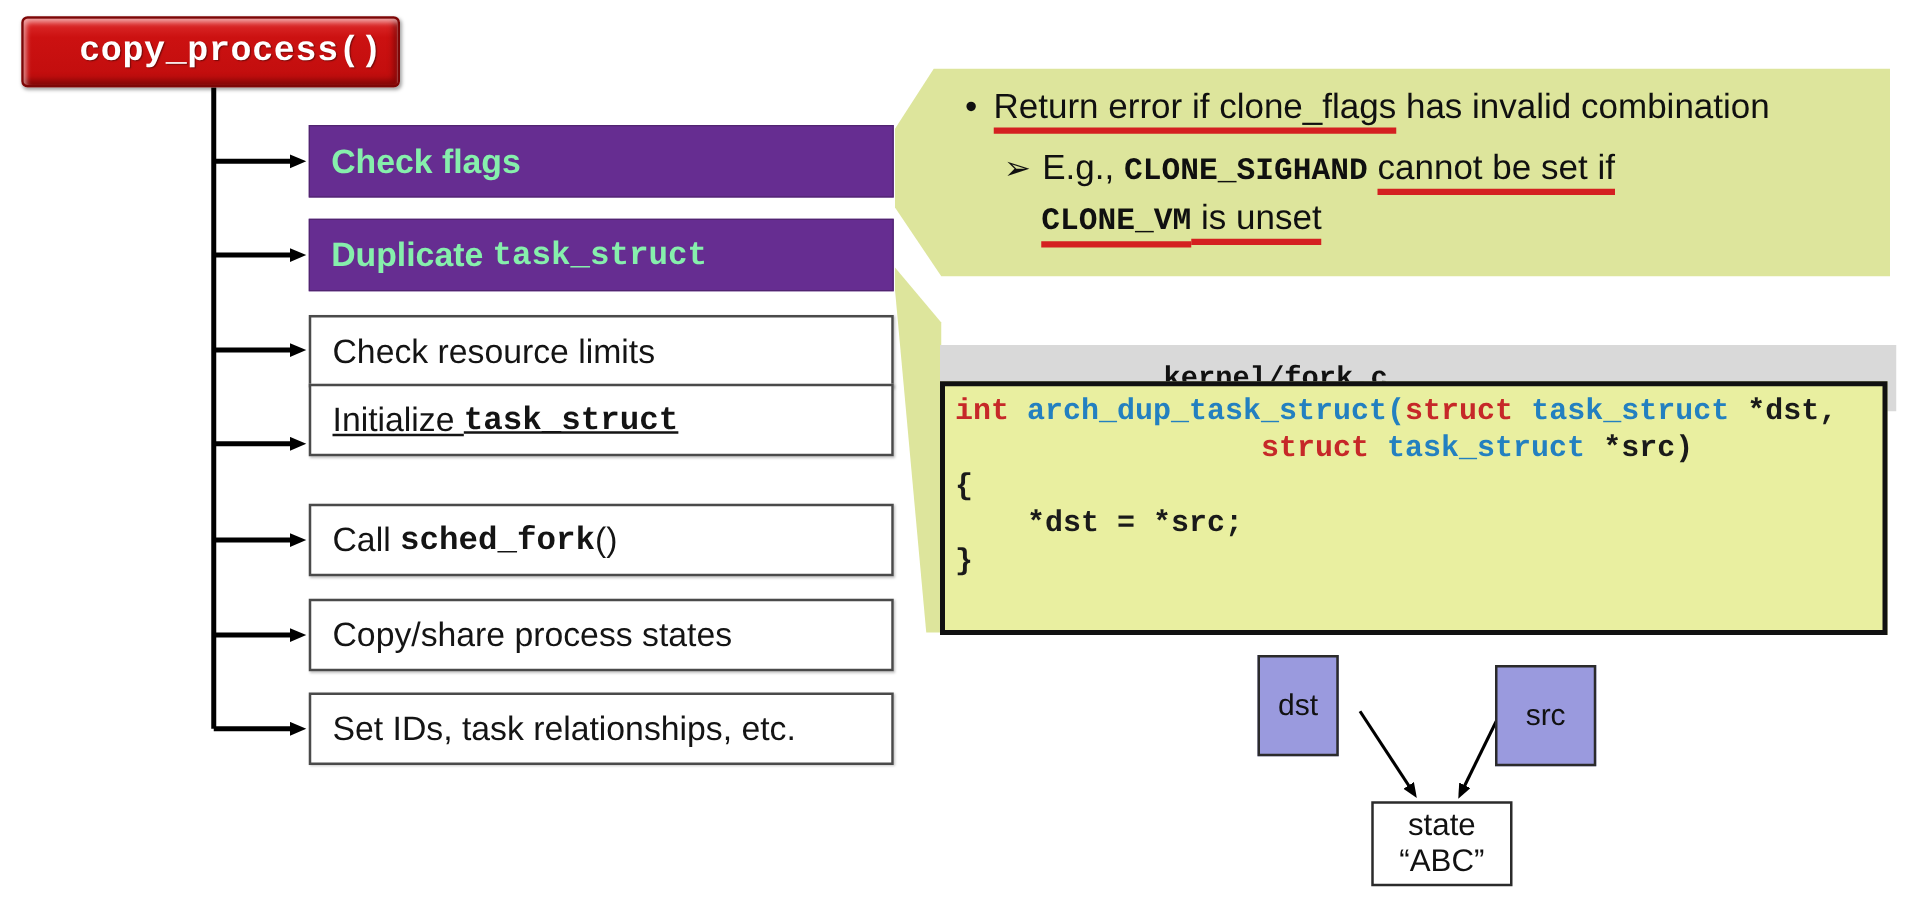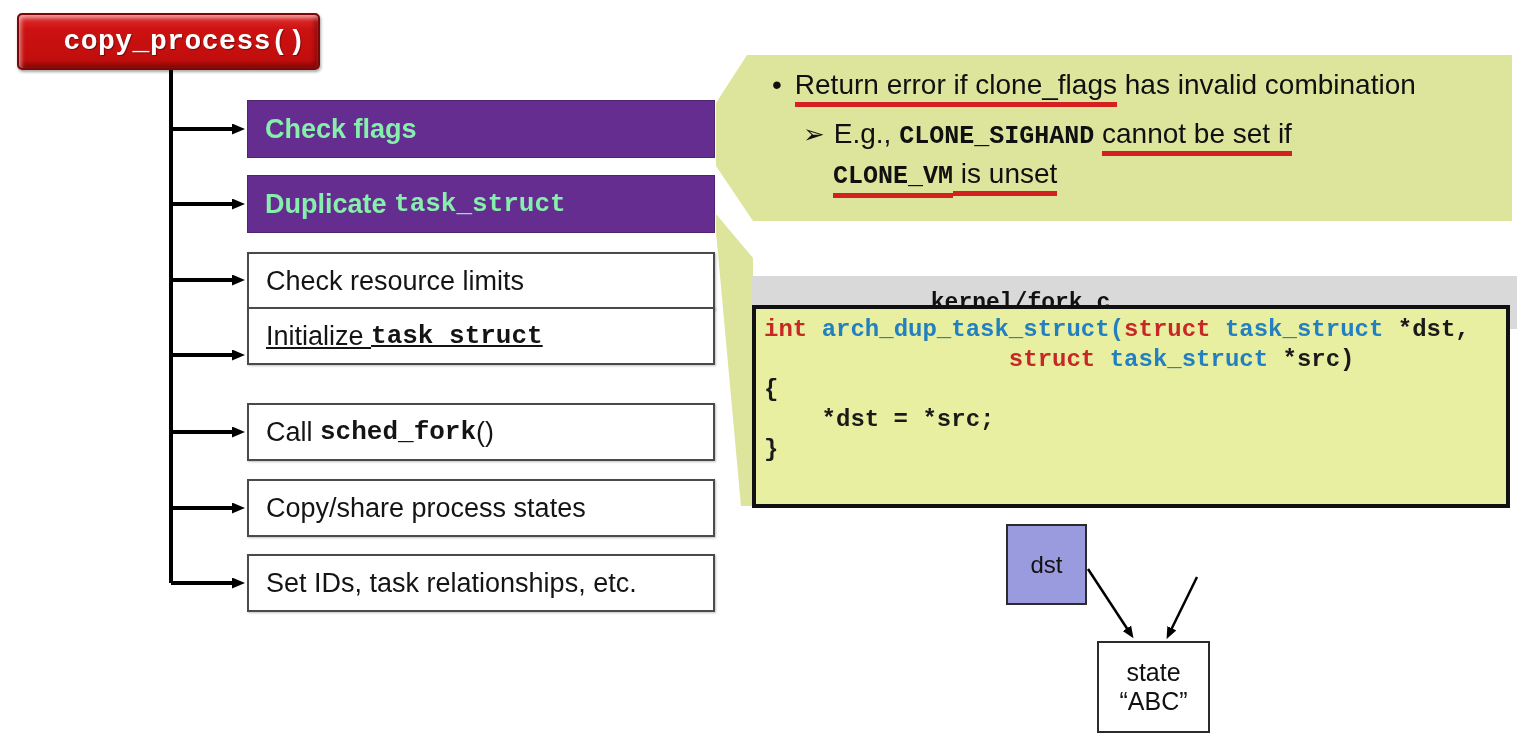--- a/index.html
+++ b/index.html
@@ -36,23 +36,23 @@
     display:flex;align-items:center;justify-content:center;box-sizing:border-box;padding-right:228px;margin-top:24px;}
   #code-header span{font:bold 23px "Liberation Mono","DejaVu Sans Mono",monospace;color:#111;}
   #code-box{left:752px;top:305px;width:758px;height:203px;background:#e9efa0;border:4px solid #111;
     box-sizing:border-box;padding:6px 0 0 8px;}
   .code-line{font:bold 24px "Liberation Mono","DejaVu Sans Mono",monospace;line-height:30px;white-space:pre;}
   .tk-k{color:#c62828;} .tk-f{color:#2380c0;} .tk-p{color:#1a1a1a;}
 
   
   .mini-box{position:absolute;display:flex;align-items:center;justify-content:center;
     background:#9a9ade;border:2px solid #2b2b2b;box-sizing:border-box;font-size:24px;color:#111;}
-  #dst-box{left:1006px;top:524px;width:81px;height:81px;}
+  #dst-box{left:1006px;top:524px;width:65px;height:81px;}
   #src-box{left:1196px;top:532px;width:81px;height:81px;}
-  #state-box{left:1097px;top:641px;width:113px;height:92px;background:#fff;border:2px solid #2b2b2b;
+  #state-box{left:1097px;top:641px;width:113px;height:68px;background:#fff;border:2px solid #2b2b2b;
     box-sizing:border-box;display:flex;flex-direction:column;align-items:center;justify-content:center;
     font-size:25px;color:#111;line-height:29px;}
 </style>
 </head>
 <body>
 
 <div id="canvas">
 
   <svg width="1530" height="736" viewBox="0 0 1530 736">
     <defs>
@@ -114,18 +114,21 @@
       <div class="code-line"><span class="tk-k">int</span><span class="tk-p"> </span><span class="tk-f">arch_dup_task_struct(</span><span class="tk-k">struct</span><span class="tk-p"> </span><span class="tk-f">task_struct</span><span class="tk-p"> *dst,</span></div>
       <div class="code-line"><span class="tk-p">                 </span><span class="tk-k">struct</span><span class="tk-p"> </span><span class="tk-f">task_struct</span><span class="tk-p"> *src)</span></div>
       <div class="code-line"><span class="tk-p">{</span></div>
       <div class="code-line"><span class="tk-p">    *dst = *src;</span></div>
       <div class="code-line"><span class="tk-p">}</span></div>
     </div>
 
   <div id="dst-box" class="mini-box">
     <span>dst</span>
   </div>
+  <div id="src-box" class="mini-box">
+    <span>src</span>
+  </div>
   <div id="state-box" class="abs">
     <span>state</span>
     <span>“ABC”</span>
   </div>
 
 </div>
 
 </body></html>

